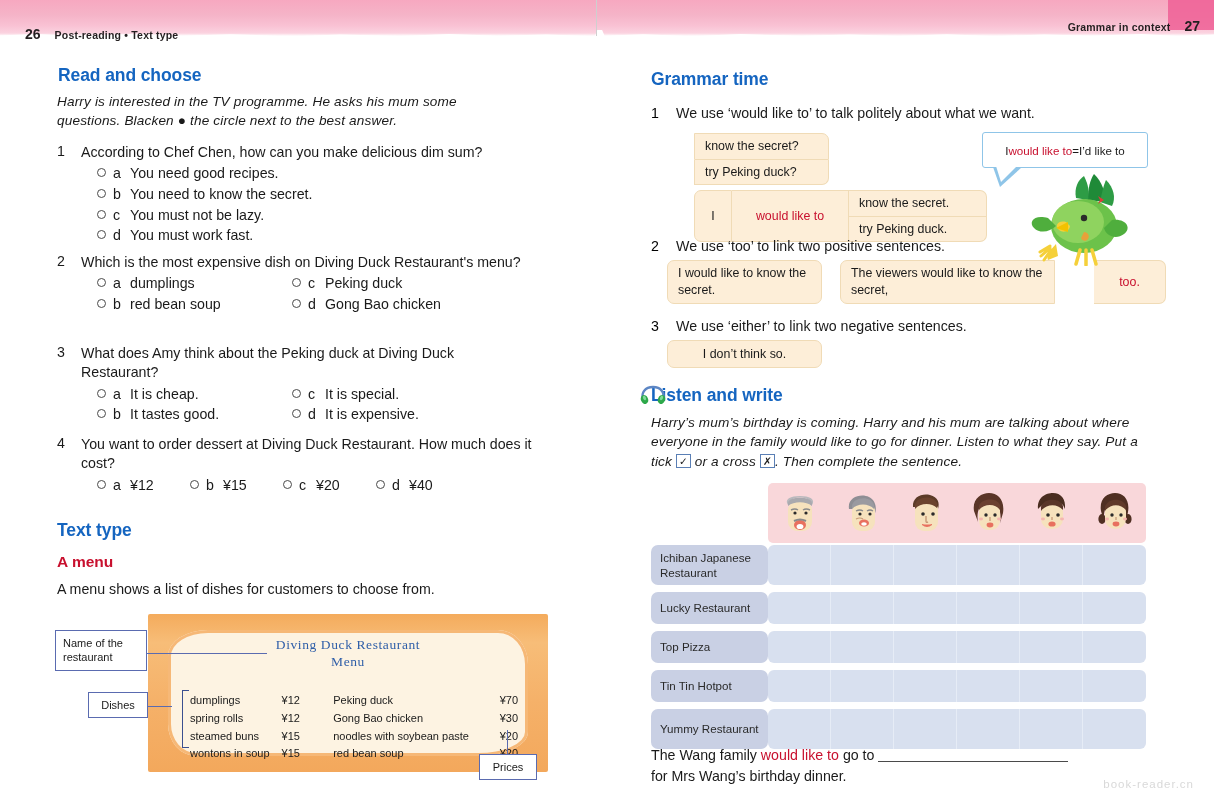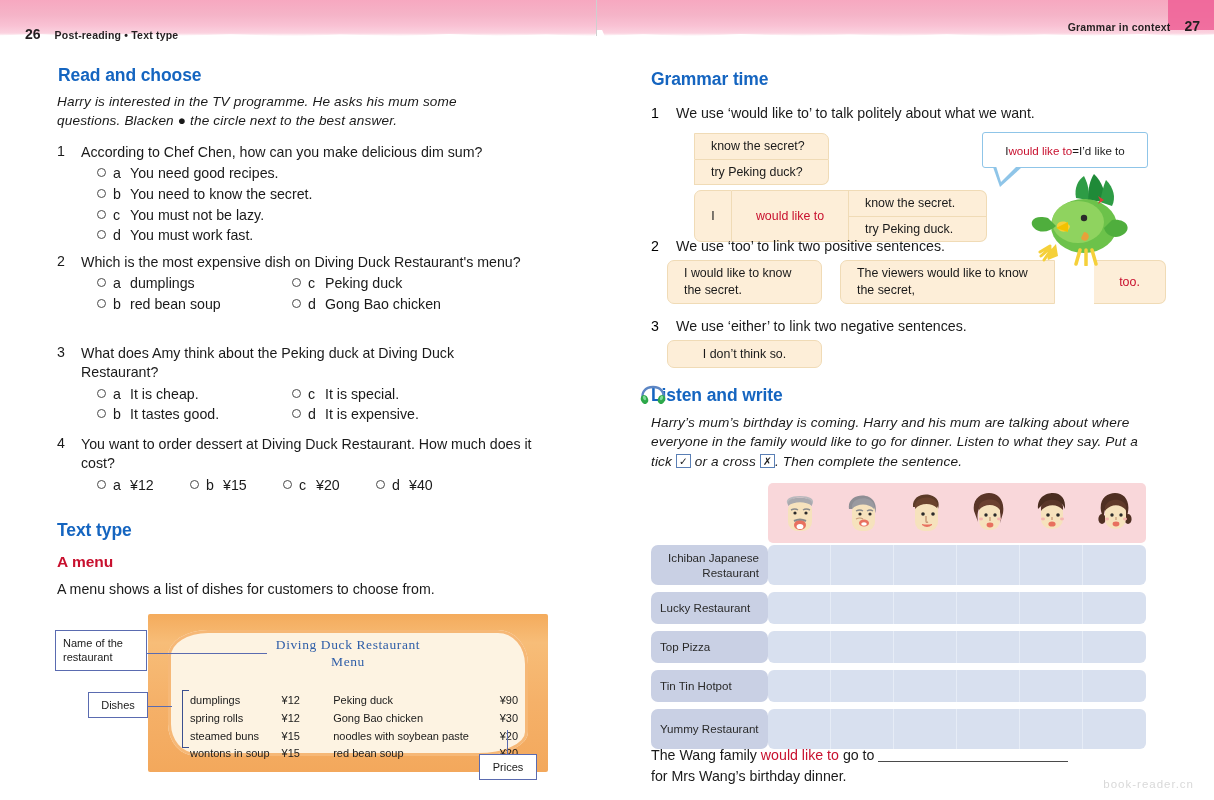--- a/index.html
+++ b/index.html
@@ -116,21 +116,21 @@
 
   
   .gline { display:flex; gap:9px; margin-top:2px; }
   .g-num { width:16px; flex:0 0 16px; font-size:14.2px; }
   .g-txt { font-size:14.2px; color:#1a1a1a; }
 
   .gbox-group { margin:6px 0 0 27px; display:flex; align-items:stretch; }
   .gcell {
     background:#fdeed8; border:1px solid #f0dbb6;
     font-size:12.4px; color:#1a1a1a; display:flex; align-items:center;
-    justify-content:center; padding:4px 16px; line-height:1.35;
+    justify-content:center; padding:4px 10px; line-height:1.35;
   }
   .gcell.left-cap  { border-radius:7px 0 0 7px; }
   .gcell.right-cap { border-radius:0 7px 7px 0; }
   .gcell.full-cap  { border-radius:7px; }
   .gstack { display:flex; flex-direction:column; }
   .gstack .gcell { flex:1; }
   .red { color:#c8102e; }
 
   .bubble {
     position:absolute; left:982px; top:132px; width:166px; height:36px;
@@ -158,21 +158,21 @@
   .fam-table { position:absolute; left:768px; top:483px; width:378px; }
   .fam-head {
     display:flex; background:#f9d7da; border-radius:5px; height:60px;
     overflow:hidden;
   }
   .fam-head .face-cell { width:63px; display:flex; align-items:center; justify-content:center; }
 
   .row-labels { position:absolute; left:651px; top:545px; width:117px; }
   .row-label {
     background:#c9d0e4; border-radius:7px; font-size:11.6px; color:#2a2a2a;
-    padding:6px 9px; line-height:1.32; display:flex; align-items:center;text-align:right;
+    padding:6px 9px; line-height:1.32; display:flex; align-items:center;
   }
   .grid-rows { position:absolute; left:768px; top:545px; width:378px; }
   .grid-row {
     background:#d8e0ef; border-radius:6px; display:flex; overflow:hidden;
   }
   .grid-cell { width:63px; border-right:1px solid #e6ecf6; }
   .grid-cell:last-child{ border-right:none; }
 
   .final-sentence {
     position:absolute; left:651px; top:745px; width:520px;
@@ -360,21 +360,21 @@
       <div class="menu-card">
         <div class="menu-inner">
           <div class="menu-title">Diving Duck Restaurant</div>
           <div class="menu-title2">Menu</div>
           <div class="brace"></div>
           <div class="menu-items">
             <div class="menu-row">
               <span class="mi-name">dumplings</span>
               <span class="mi-price">¥12</span>
               <span class="mi-name2">Peking duck</span>
-              <span class="mi-price2">¥90</span>
+              <span class="mi-price2">¥70</span>
             </div>
             <div class="menu-row">
               <span class="mi-name">spring rolls</span>
               <span class="mi-price">¥12</span>
               <span class="mi-name2">Gong Bao chicken</span>
               <span class="mi-price2">¥30</span>
             </div>
             <div class="menu-row">
               <span class="mi-name">steamed buns</span>
               <span class="mi-price">¥15</span>

